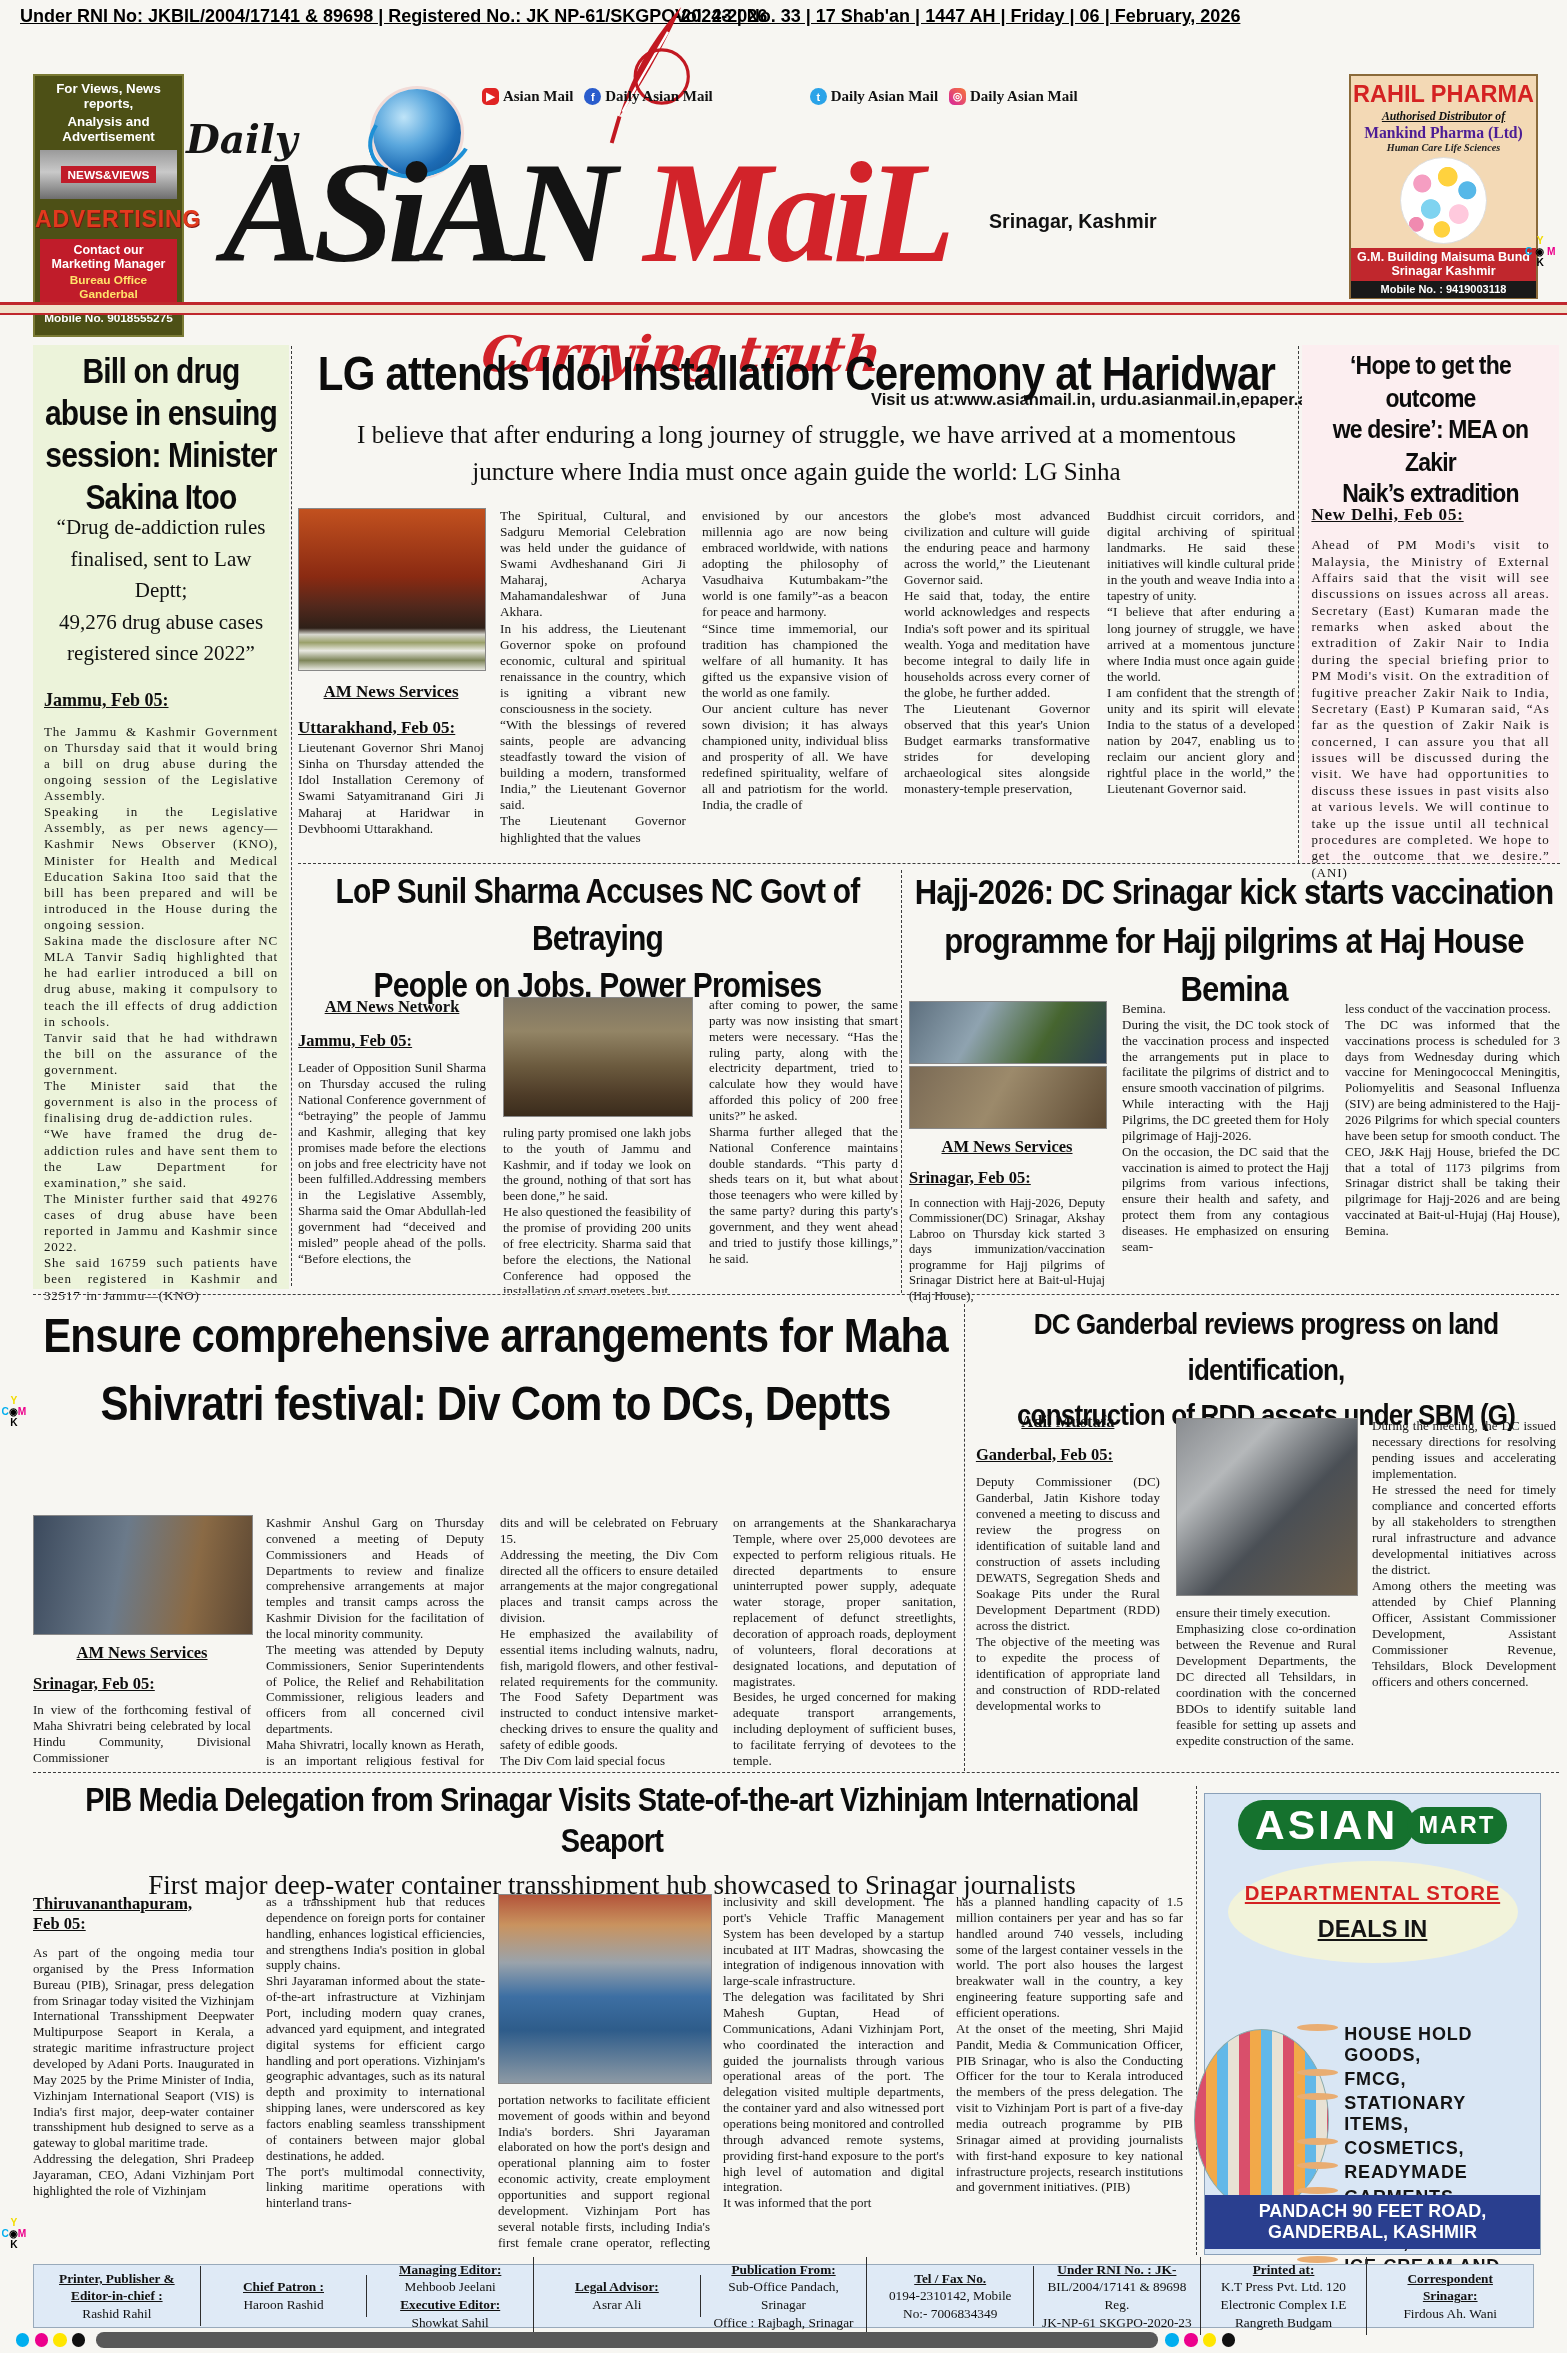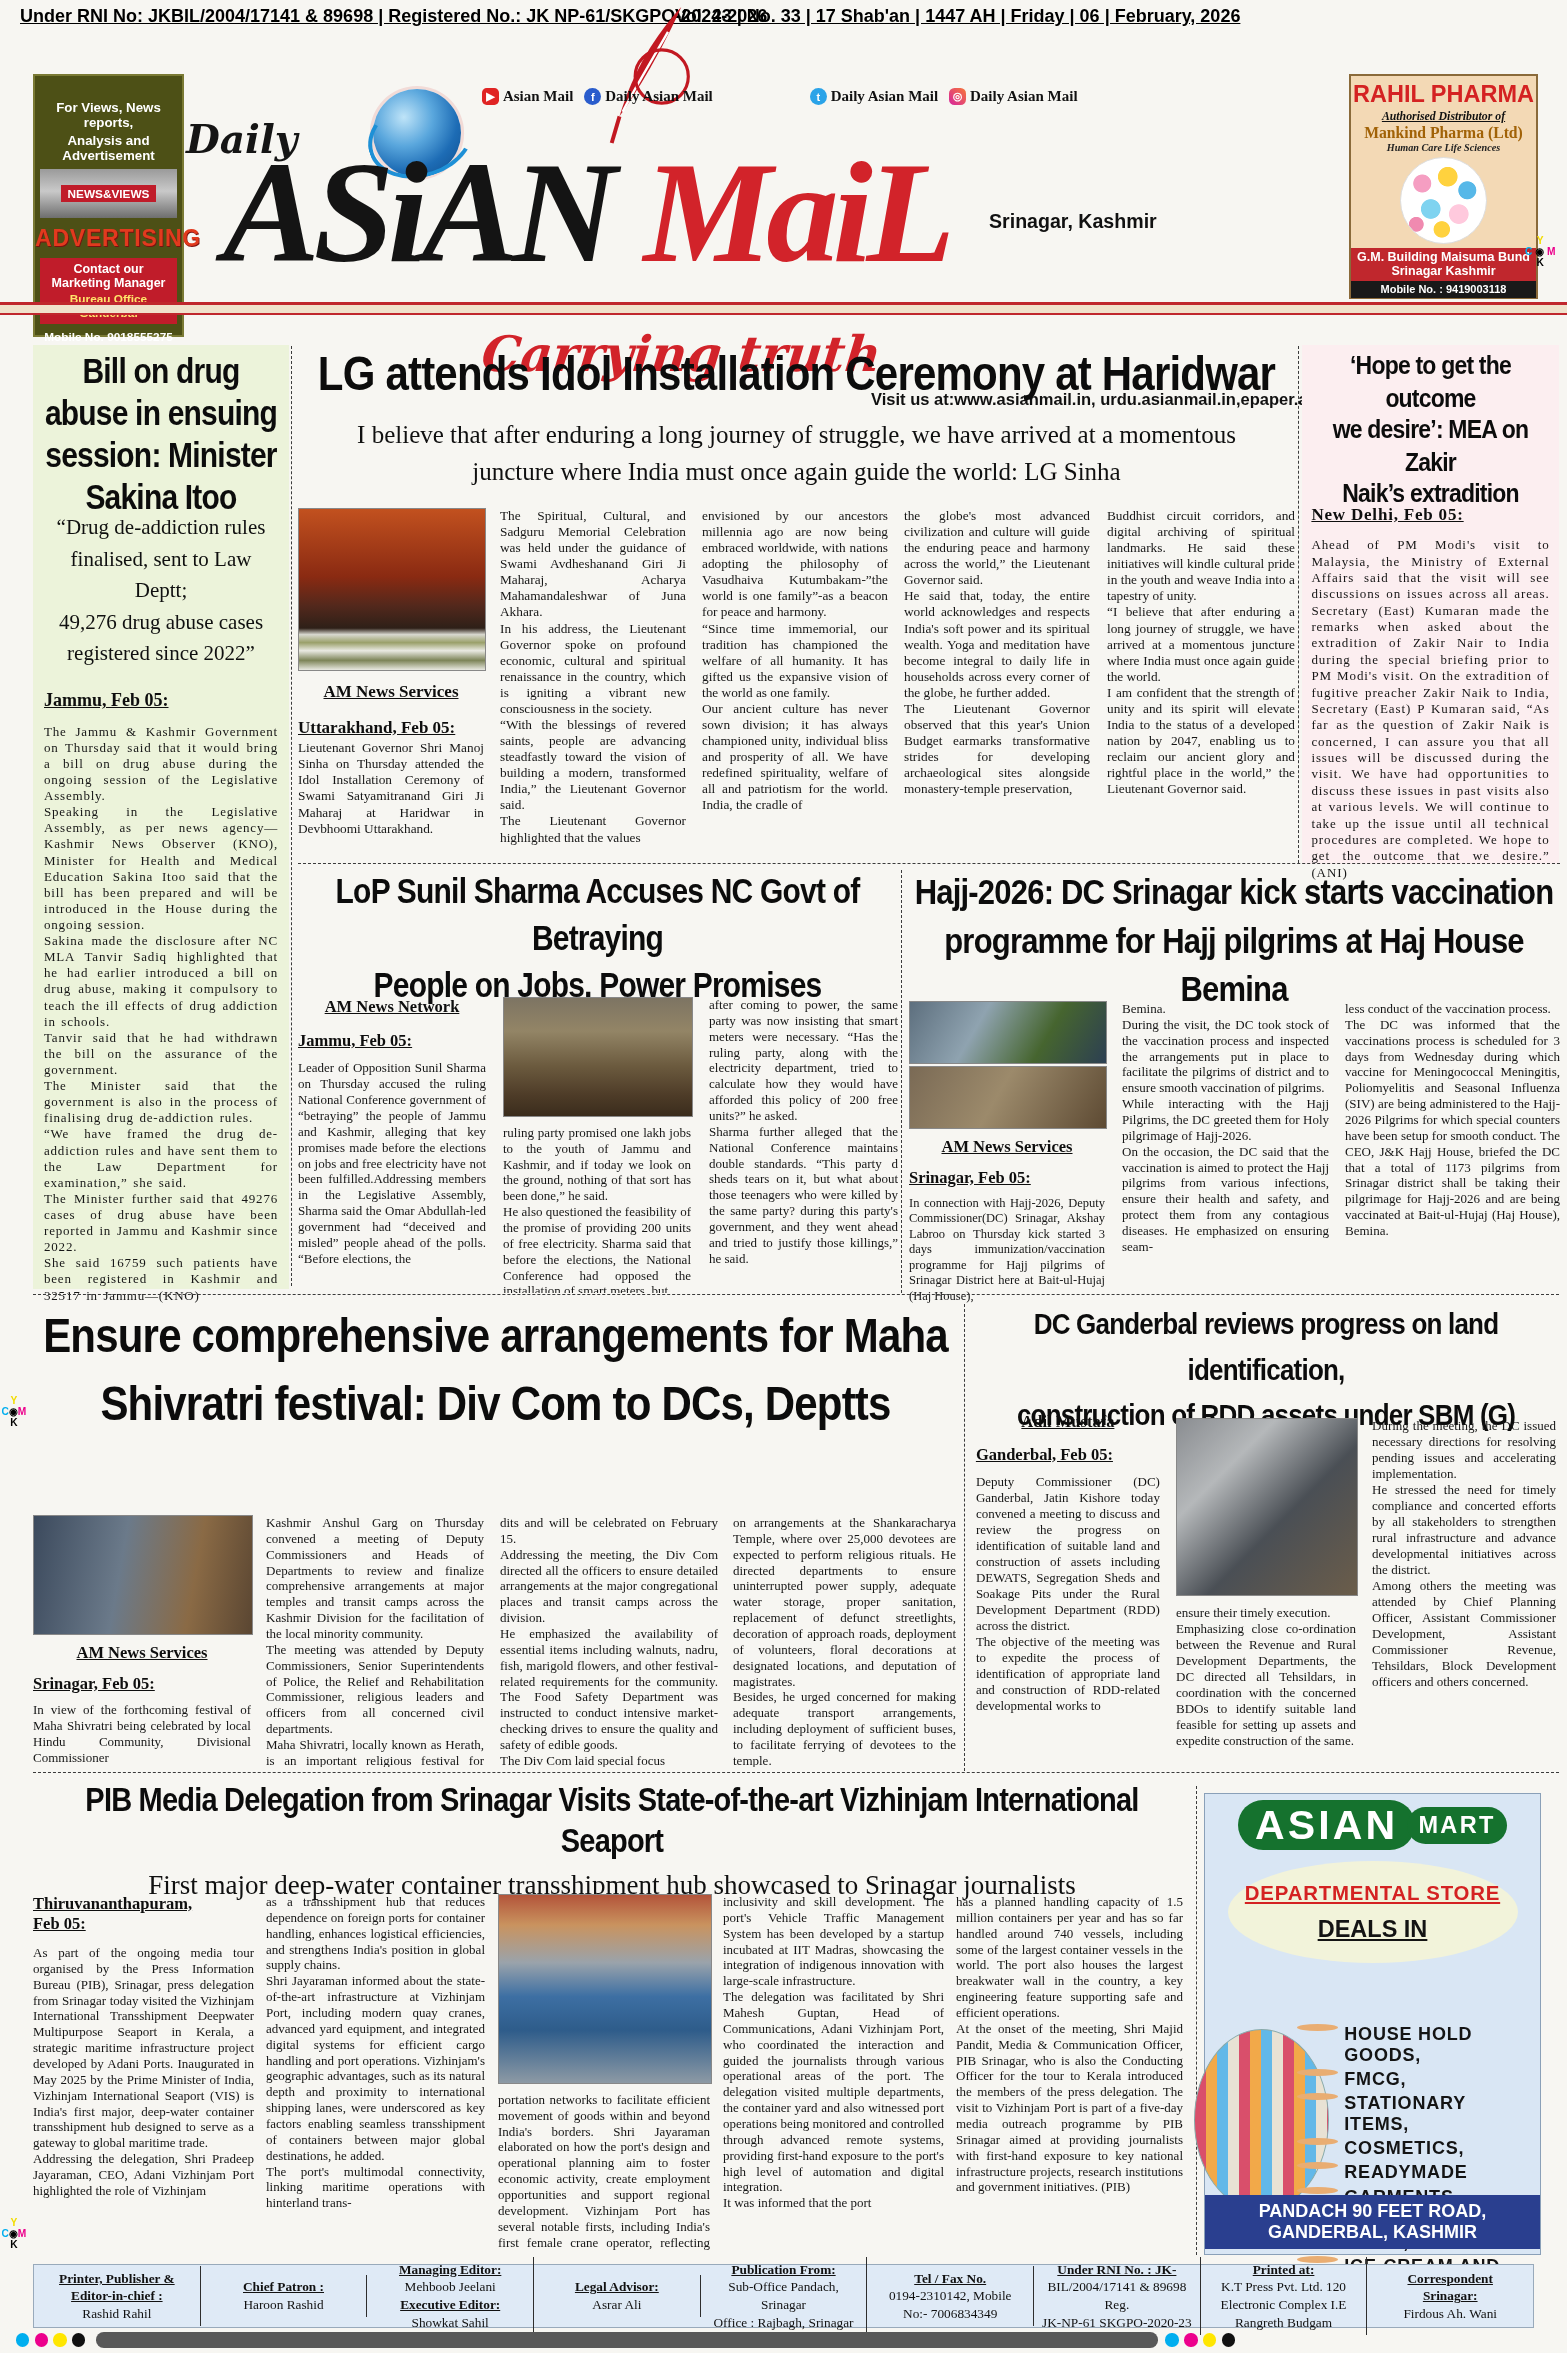--- a/index.html
+++ b/index.html
@@ -49,21 +49,21 @@
     <span class="sic" style="background:#2a5ccc;border-radius:50%">f</span>
     <span class="slabel">Daily Asian Mail</span>
     <span style="width:86px"></span>
     <span class="sic" style="background:#2aa3e8;border-radius:50%">t</span>
     <span class="slabel">Daily Asian Mail</span>
     <span class="sic" style="background:linear-gradient(45deg,#d6249f,#f77737);border-radius:5.5px">◎</span>
     <span class="slabel">Daily Asian Mail</span>
   </div>
 
   <div class="abs" style="left:33px;top:74px;width:147px;height:259px;background:#4d5016;border:2.4px solid #7a7a34;text-align:center">
-    <div style="font:700 13.3px 'Liberation Sans',sans-serif;color:#fff;margin-top:24px">For Views, News reports,</div>
+    <div style="font:700 13.3px 'Liberation Sans',sans-serif;color:#fff;margin-top:5px">For Views, News reports,</div>
     <div style="font:700 13.3px 'Liberation Sans',sans-serif;color:#fff;margin-top:3.1px">Analysis and Advertisement</div>
     <div style="height:49px;margin:6.3px 4.7px;background:linear-gradient(180deg,#9a9a9a 0%,#c9c9c9 45%,#6e6e6e 100%);display:flex;align-items:center;justify-content:center">
       <span style="background:#c01c2a;color:#fff;font:700 11.8px 'Liberation Sans',sans-serif;padding:1.6px 6.3px">NEWS&amp;VIEWS</span>
     </div>
     <div style="font:700 23px 'Liberation Sans',sans-serif;color:#e23a1e;letter-spacing:0.8px;text-shadow:0.8px 0.8px 0 #7a1010">ADVERTISING</div>
     <div style="background:#c01c2a;margin:6.3px 4.7px 0 4.7px;padding:3.9px 1.6px">
       <div style="font:700 12.5px 'Liberation Sans',sans-serif;color:#fff">Contact our</div>
       <div style="font:700 12.5px 'Liberation Sans',sans-serif;color:#fff">Marketing Manager</div>
       <div style="font:700 11.8px 'Liberation Sans',sans-serif;color:#ffe46a;margin-top:2.4px">Bureau Office Ganderbal</div>
     </div>
@@ -83,21 +83,21 @@
 
   <div class="abs" style="left:989px;top:210px;font:700 19.6px 'Liberation Sans',sans-serif;color:#111">Srinagar, Kashmir</div>
 
   <div class="abs" style="left:478px;top:325px;width:407px;text-align:center;font:600 italic 49px 'DejaVu Serif',serif;color:#d2232a;transform:skewX(-6deg)">Carrying truth</div>
 
   <div class="abs" style="left:871px;top:390px;font:700 16.5px 'Liberation Sans',sans-serif;color:#111">Visit us at:www.asianmail.in, urdu.asianmail.in,epaper.asianmail.in</div>
 
   <div class="abs" style="left:1349px;top:74px;width:185px;height:221px;background:#f3d9b5;border:2.4px solid #8a6a3a;text-align:center">
     <div style="font:700 23.5px 'Liberation Sans',sans-serif;color:#d42222;letter-spacing:0;margin-top:4.7px">RAHIL PHARMA</div>
     <div style="font:700 italic 11.8px 'Liberation Serif',serif;text-decoration:underline;color:#111;margin-top:1.6px">Authorised Distributor of</div>
-    <div style="font:700 15.7px 'Liberation Serif',serif;color:#a16207">Mankind Pharma (Ltd)</div>
+    <div style="font:700 15.7px 'Liberation Serif',serif;color:#4c1d95">Mankind Pharma (Ltd)</div>
     <div style="font:700 italic 10.2px 'Liberation Serif',serif;color:#222">Human Care Life Sciences</div>
     <div style="width:85px;height:85px;border-radius:50%;margin:3.9px auto;background:#fff;background-image:radial-gradient(circle at 25% 30%,#f59ec2 0 8.6px,transparent 9.4px),radial-gradient(circle at 55% 22%,#ffd23e 0 9.4px,transparent 10.2px),radial-gradient(circle at 78% 38%,#57b8e8 0 8.6px,transparent 9.4px),radial-gradient(circle at 35% 60%,#7fd3f0 0 9.4px,transparent 10.2px),radial-gradient(circle at 68% 66%,#ffc9dd 0 9.4px,transparent 10.2px),radial-gradient(circle at 48% 84%,#ffd23e 0 7.8px,transparent 8.6px),radial-gradient(circle at 18% 78%,#f08ab0 0 7px,transparent 7.8px);border:1.6px solid #ddd"></div>
     <div style="background:#c0272d;padding:2.4px 0">
       <div style="font:700 12.5px 'Liberation Sans',sans-serif;color:#fff">G.M. Building Maisuma Bund</div>
       <div style="font:700 12.5px 'Liberation Sans',sans-serif;color:#fff">Srinagar Kashmir</div>
     </div>
     <div style="background:#191919;padding:2.4px 0;font:700 11px 'Liberation Sans',sans-serif;color:#fff">Mobile No. : 9419003118</div>
   </div>
 
   <div class="abs reg" style="left:1525px;top:235px">

